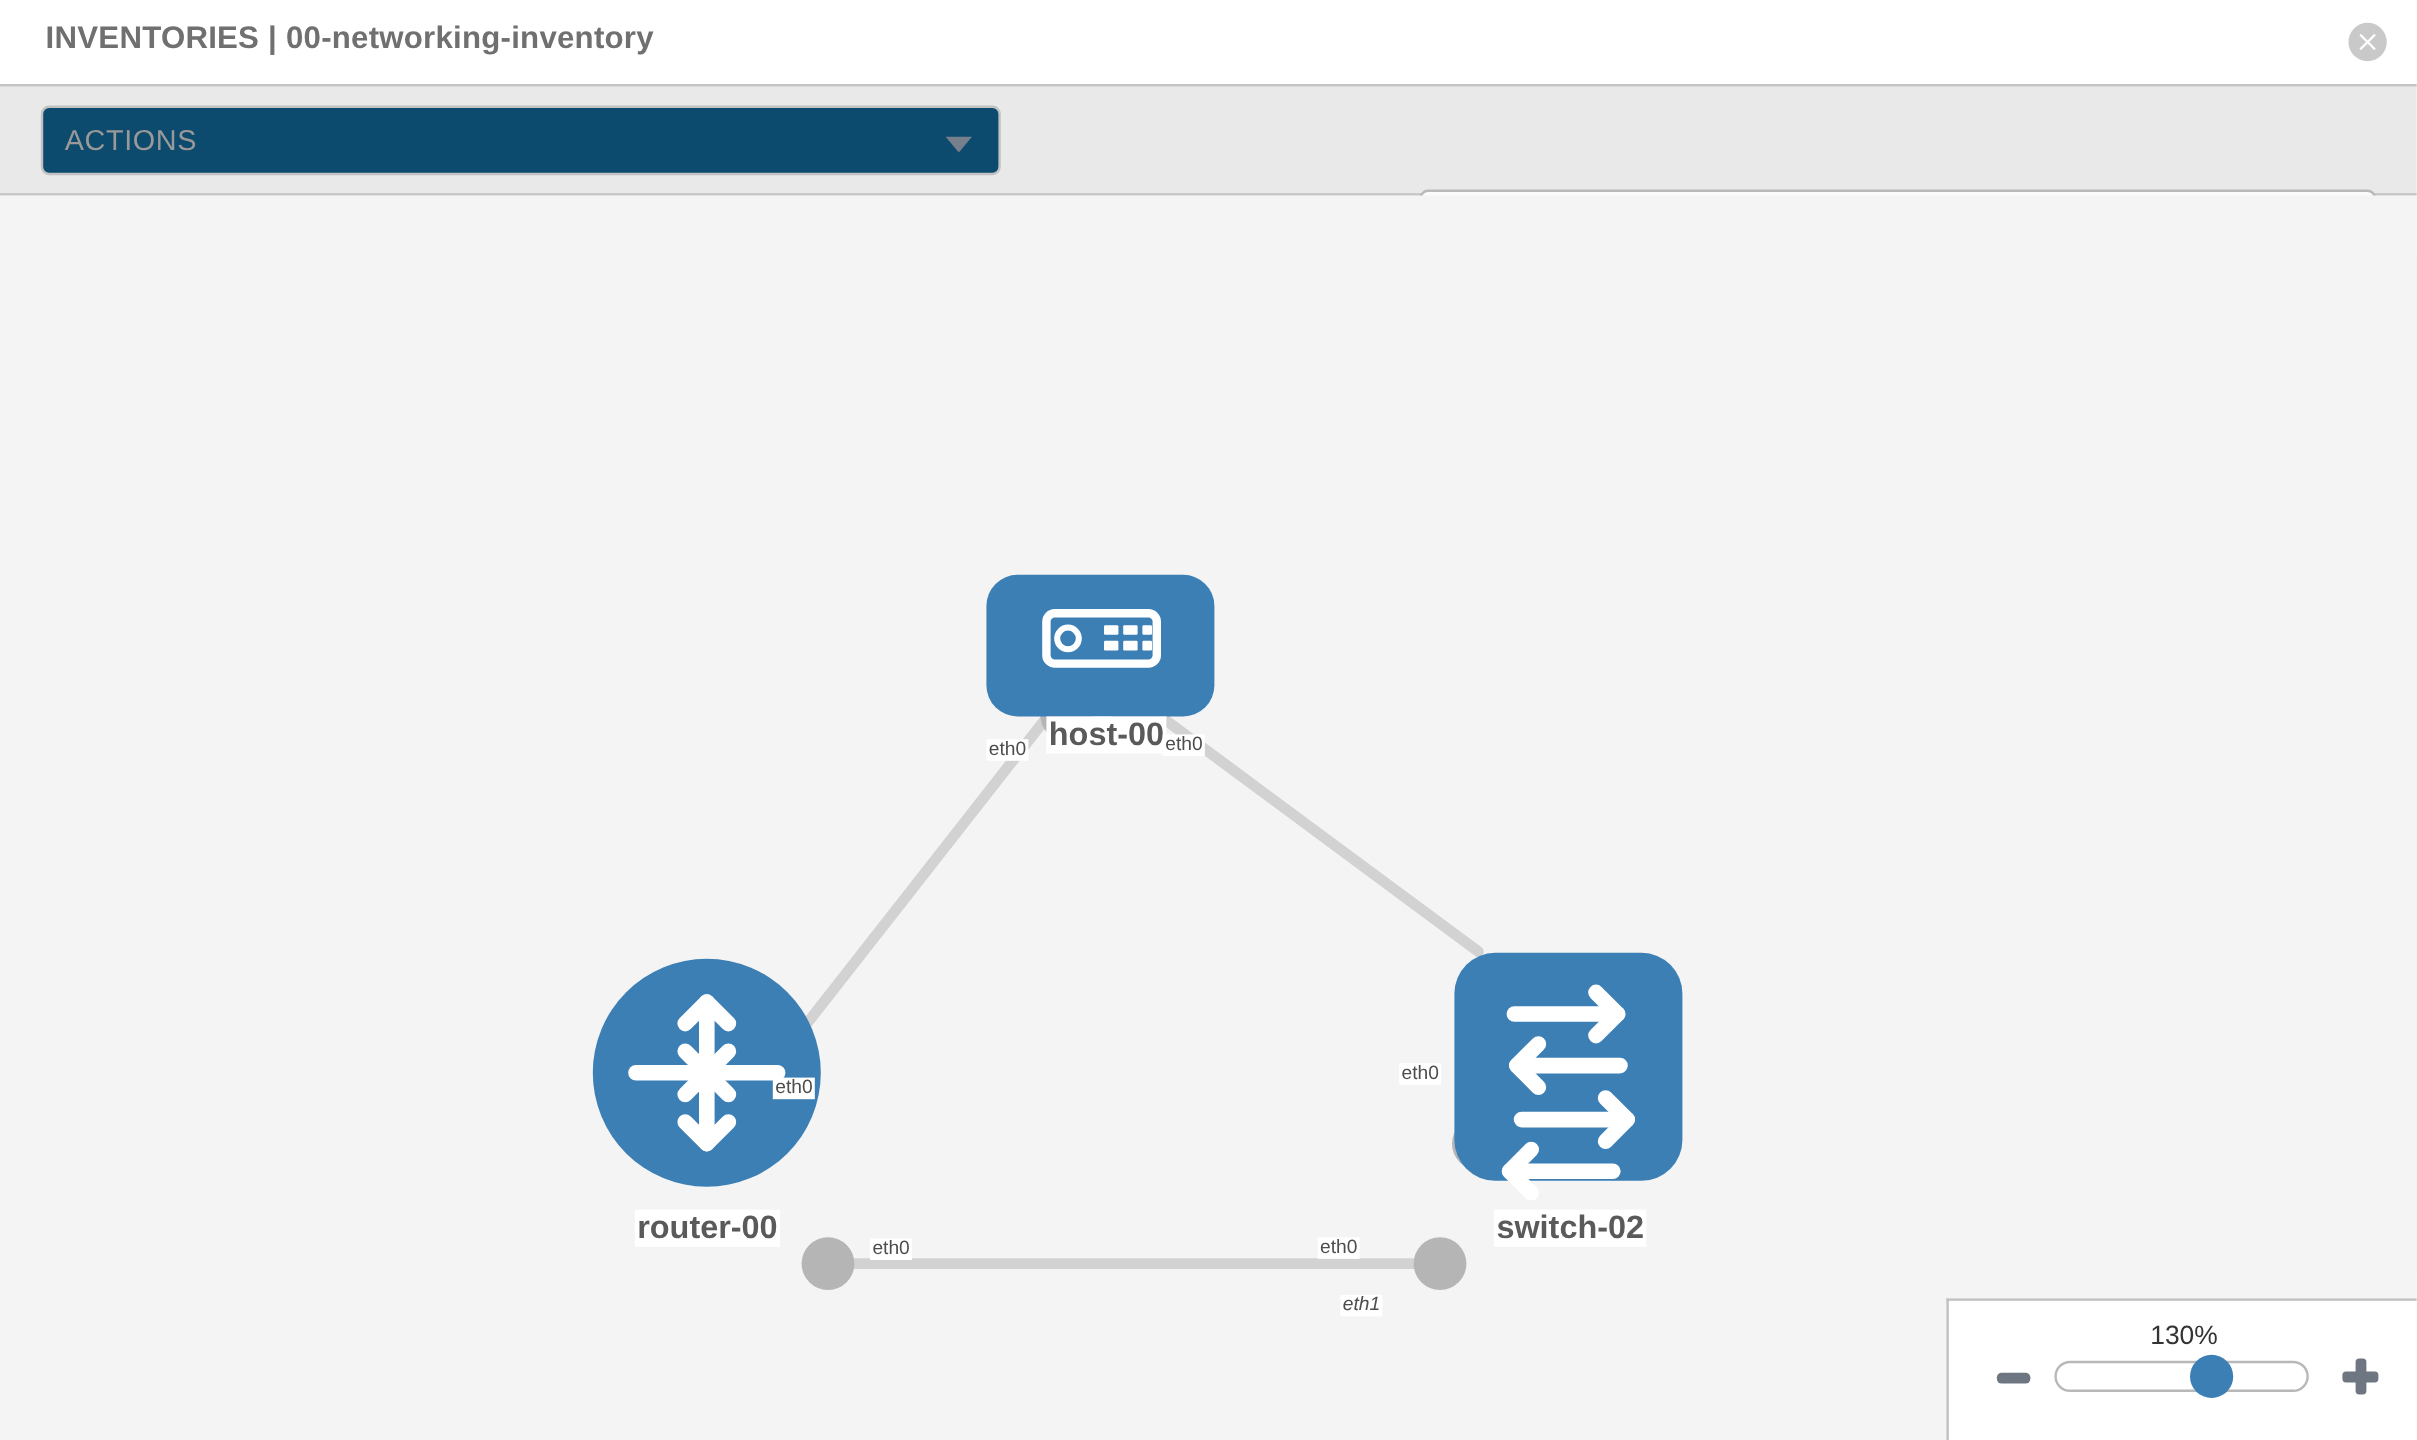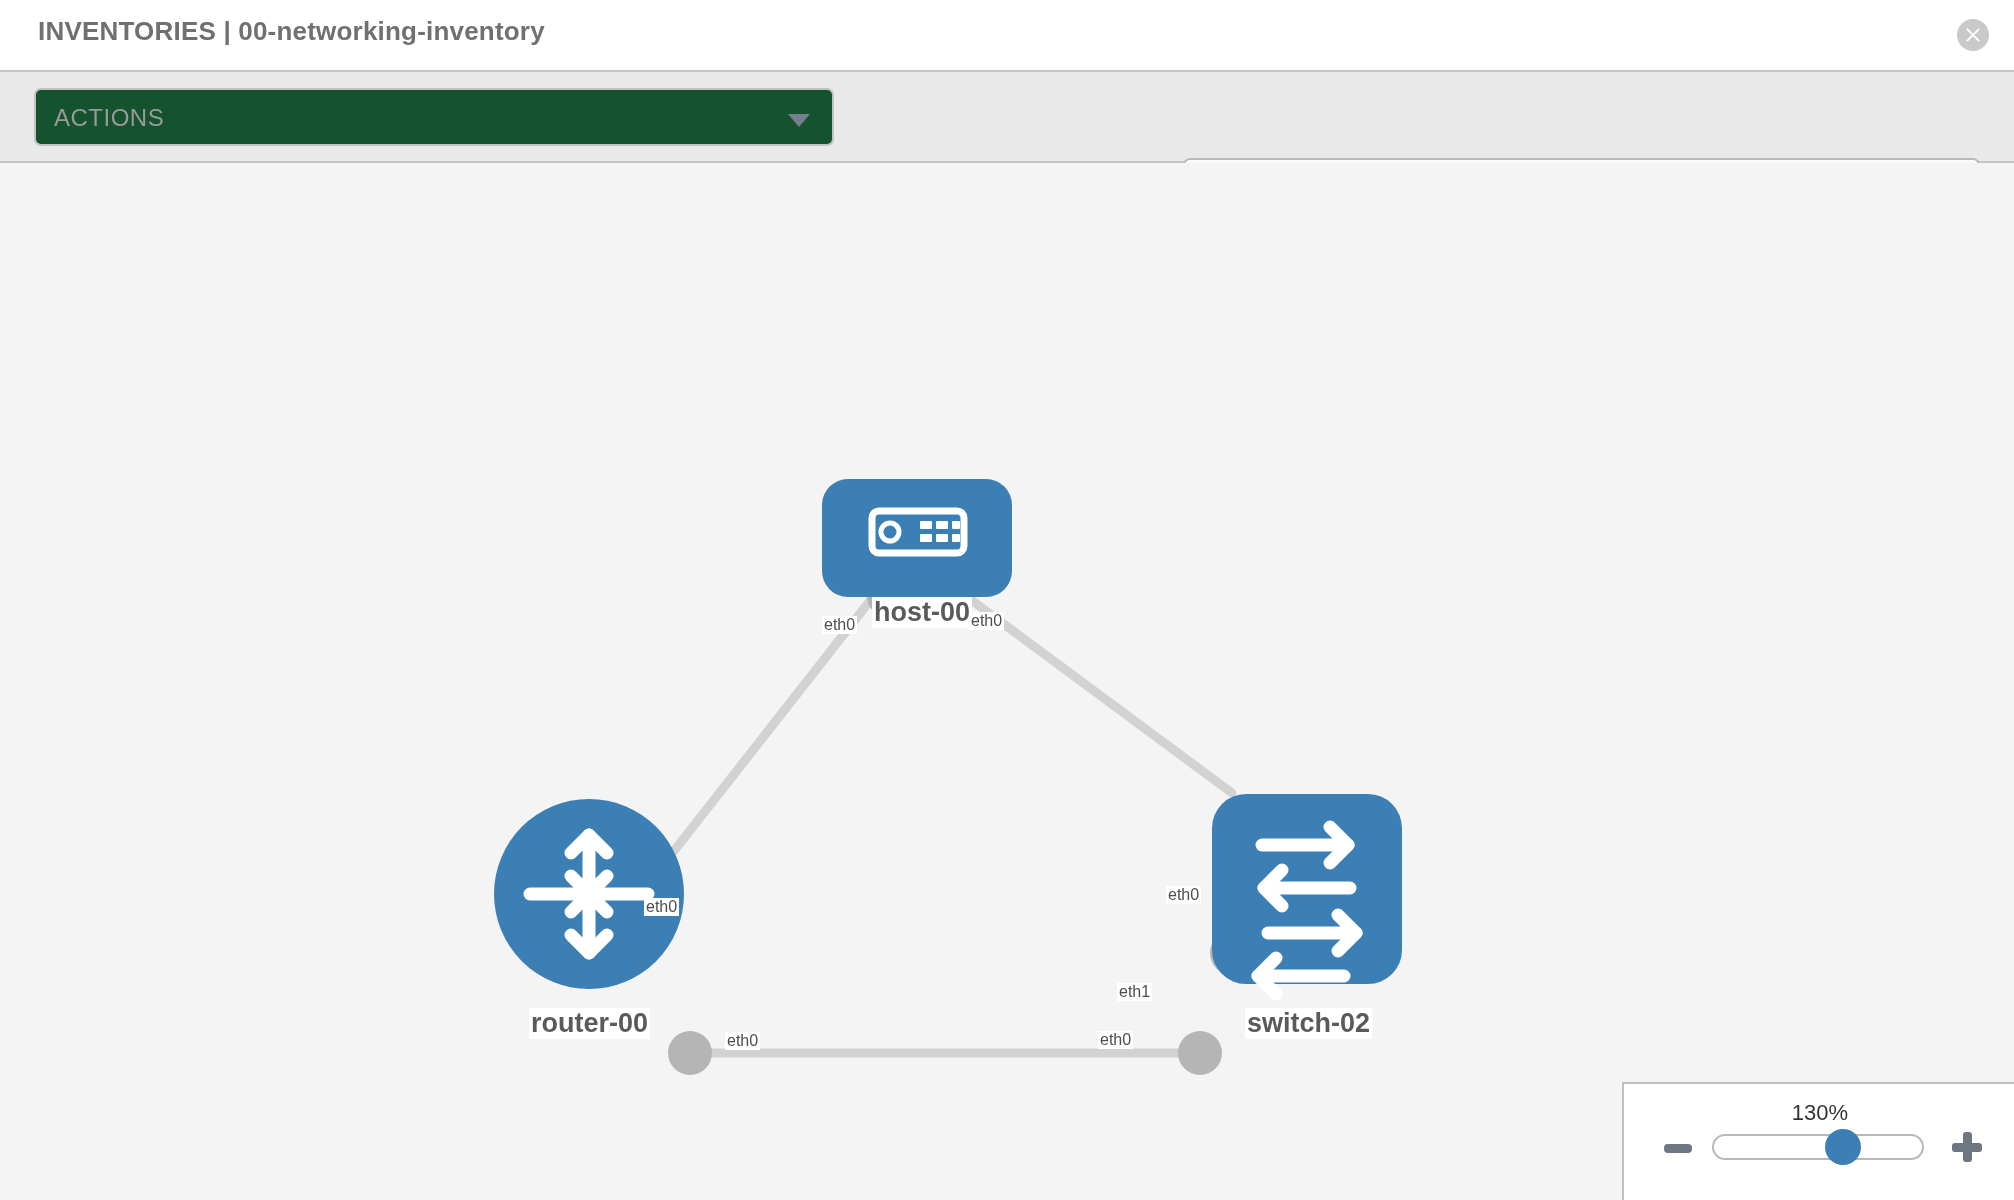--- a/index.html
+++ b/index.html
@@ -34,21 +34,21 @@
   .toolbar {
     position: absolute; left: 0; top: 70px;
     width: 2014px; height: 93px;
     background: #e9e9e9;
     border-top: 2px solid #c4c4c4;
     border-bottom: 2px solid #c4c4c4;
   }
   .actions-select {
     position: absolute; left: 34px; top: 16px;
     width: 800px; height: 58px;
-    background: #14532d;
+    background: #0c4a6e;
     border: 2px solid #c2c2c2;
     border-radius: 7px;
     cursor: pointer;
   }
   .actions-select .label {
     position: absolute; left: 18px; top: 14px;
     font-size: 24px; color: #999999;
     letter-spacing: 0.5px;
   }
   .caret {
@@ -270,21 +270,21 @@
     <div class="node-label" style="left:872px; top:434px;">host-00</div>
     <div class="node-label" style="left:529px; top:845px;">router-00</div>
     <div class="node-label" style="left:1245px; top:845px;">switch-02</div>
 
     <div class="iface-label" style="left:822px; top:453px;">eth0</div>
     <div class="iface-label" style="left:969px; top:449px;">eth0</div>
     <div class="iface-label" style="left:644px; top:735px;">eth0</div>
     <div class="iface-label" style="left:1166px; top:723px;">eth0</div>
     <div class="iface-label" style="left:725px; top:869px;">eth0</div>
     <div class="iface-label" style="left:1098px; top:868px;">eth0</div>
-    <div class="iface-label" style="left:1117px; top:820px;">eth1</div>
+    <div class="iface-label" style="left:1117px; top:916px;font-style:italic;">eth1</div>
   </div>
 
   <div class="zoom-panel">
     <div class="zoom-value">130%</div>
     <div class="zoom-minus"></div>
     <div class="zoom-track">
       <div class="zoom-thumb" id="zoom-thumb" style="left: 110.96px;"></div>
     </div>
     <div class="zoom-plus"></div>
   </div>

